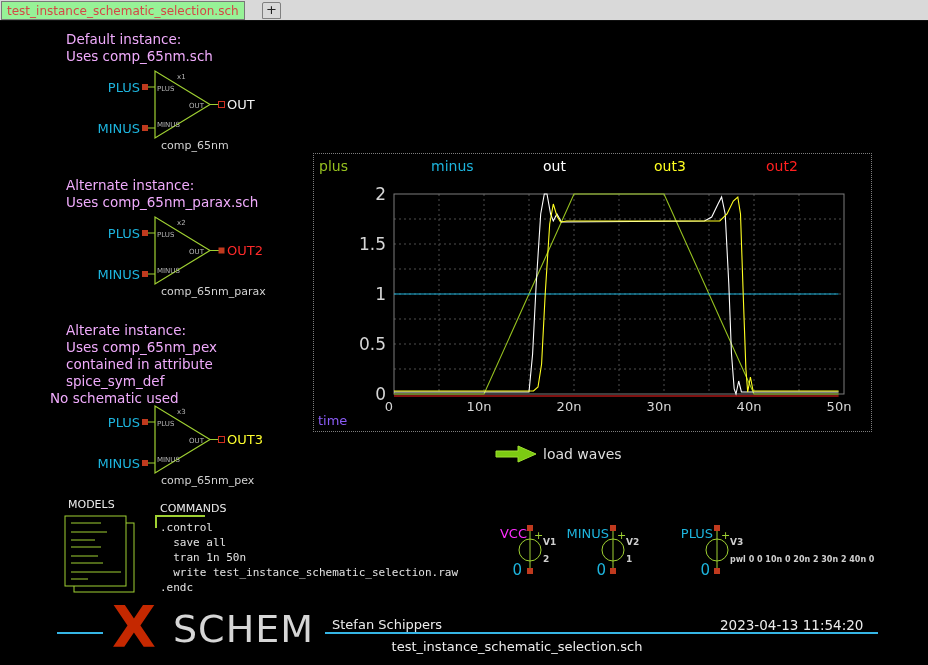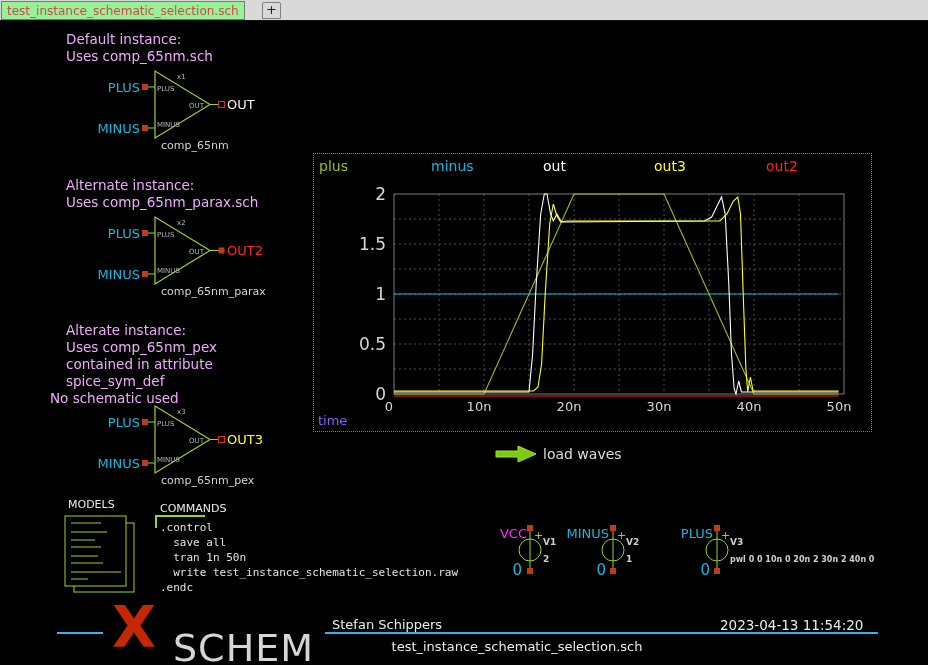--- a/index.html
+++ b/index.html
@@ -20,21 +20,21 @@
   
   #plot{position:absolute;left:313px;top:153px;width:559px;height:279px;border:1px dotted #7e7e7e;box-sizing:border-box;}
   #plot .legend-item{position:absolute;top:4px;font-size:14px;white-space:nowrap;}
   #time-label{position:absolute;left:4px;top:259px;color:#8b5cf6;font-size:13px;}
   
   .netlbl-html{position:absolute;font-size:13px;white-space:nowrap;margin-left:29px;}
   .gnd0{position:absolute;font-size:15px;color:#1db4dd;}
   
   .cyanline{position:absolute;background:#35b5e5;}
   #logo-x{position:absolute;left:112px;top:600px;font-size:57px;font-weight:bold;color:#c52800;line-height:54px;}
-  #logo-schem{position:absolute;left:173px;top:611px;font-size:38px;color:#d6d6d6;letter-spacing:1px;line-height:36px;margin-top:19px;}
+  #logo-schem{position:absolute;left:173px;top:611px;font-size:38px;color:#d6d6d6;letter-spacing:1px;line-height:36px;}
   .foot{color:#ececec;font-size:13px;white-space:nowrap;}
 </style>
 </head>
 <body>
 
 <div id="screen">
 
   <div id="tabbar">
     <div id="active-tab">test_instance_schematic_selection.sch</div>
     <div id="new-tab">+</div>

